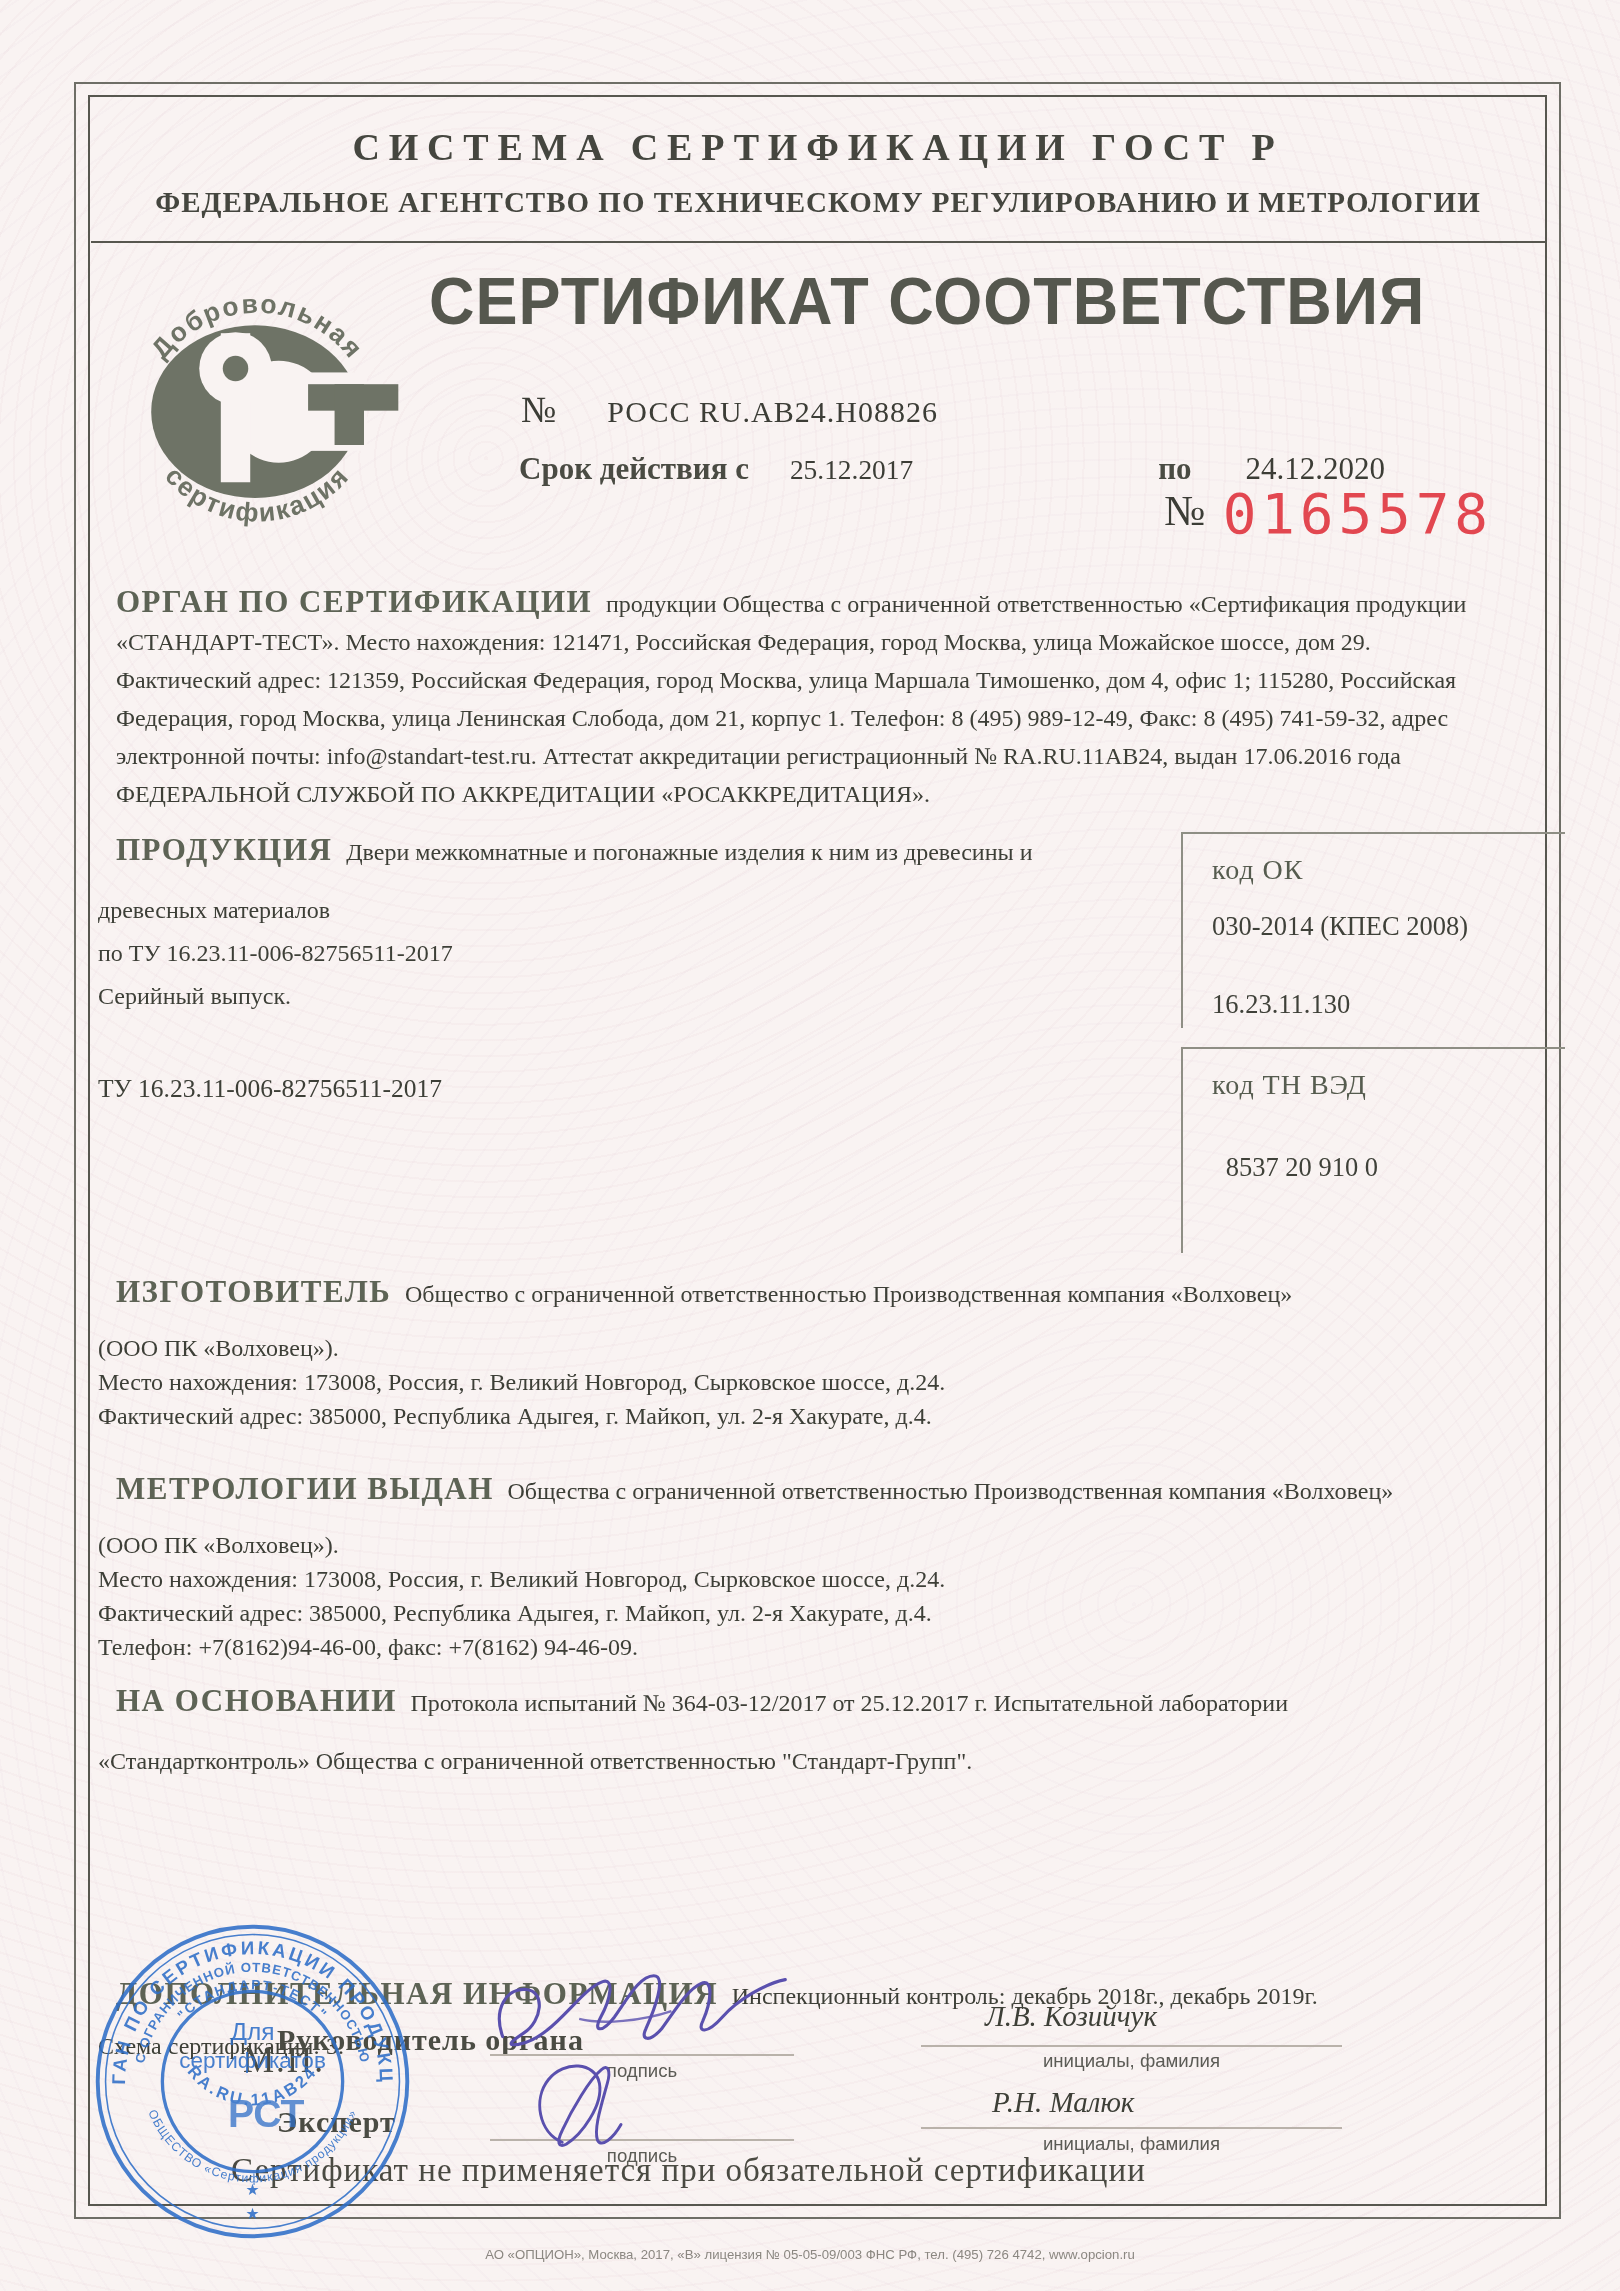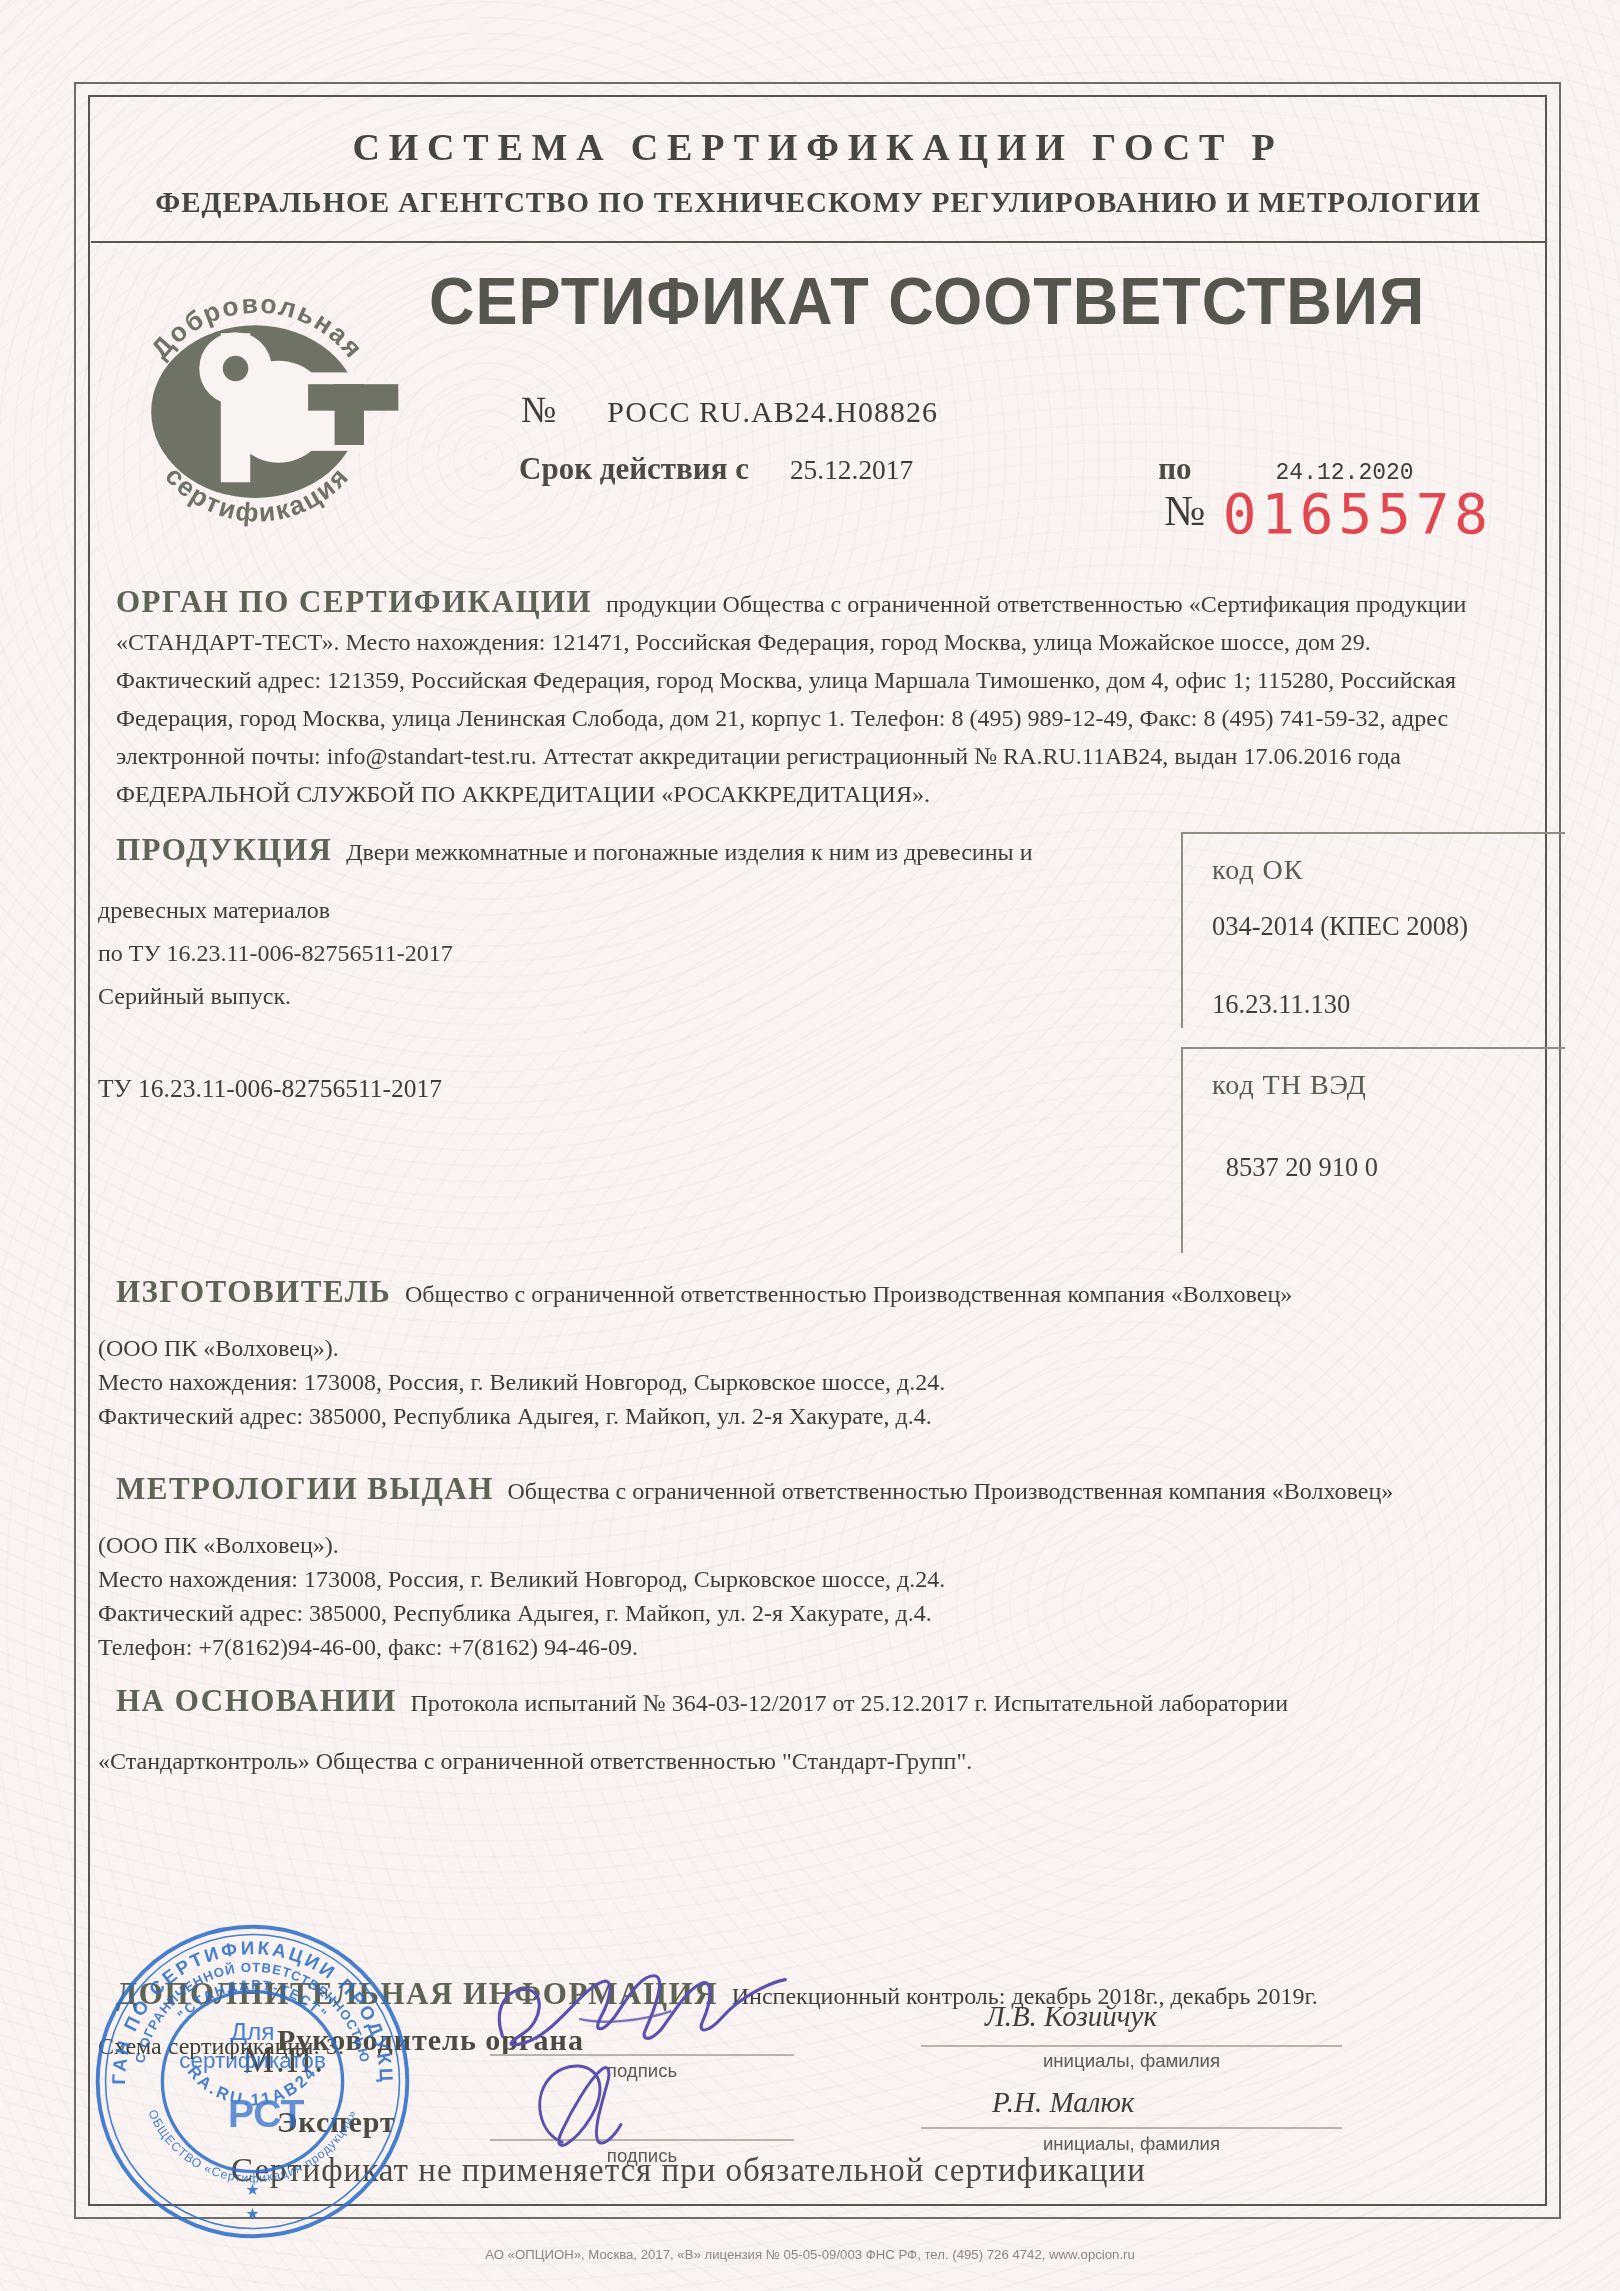--- a/index.html
+++ b/index.html
@@ -23,21 +23,21 @@
   .title{position:absolute;left:429px;top:263px;width:1108px;
          font-family:"Liberation Sans",sans-serif;font-weight:700;font-size:63px;
          color:#55574e;letter-spacing:1px;transform:scaleY(1.06);transform-origin:top left;white-space:nowrap;}
   .numrow{position:absolute;left:521px;top:388px;}
   .numrow .no{font-size:37px;color:#3c3d36;}
   .numrow .val{font-size:30px;color:#3c3d36;margin-left:51px;letter-spacing:1px;}
   .validity{position:absolute;left:519px;top:451px;white-space:nowrap;}
   .validity .lbl{font-size:31px;font-weight:700;color:#4a4b43;}
   .validity .date{font-size:27.4px;color:#3c3d36;margin-left:41px;}
   .validity .po{font-size:31px;font-weight:700;color:#4a4b43;margin-left:245px;}
-  .validity .date2{font-size:23px;color:#3c3d36;margin-left:84px;font-family:Liberation Mono, monospace;}
+  .validity .date2{font-size:31px;color:#3c3d36;margin-left:54px;}
   .blanknum{position:absolute;left:1164px;top:486px;white-space:nowrap;}
   .blanknum .no{font-size:43px;color:#3c3d36;vertical-align:top;}
   .blanknum .digits{font-family:"DejaVu Sans Mono",monospace;font-size:56px;line-height:56px;
         color:#e24750;letter-spacing:4.9px;margin-left:17.6px;vertical-align:top;}
 
   .flow{position:absolute;left:98px;top:565px;width:1429px;}
   .sh{font-weight:700;color:#5d6355;letter-spacing:1.5px;font-size:31px;margin-right:13.7px;}
   .body, .body p{font-size:24px;color:#3d3f37;}
   p.para{margin:18px;line-height:38px;}
   .lines{white-space:pre-line;}
@@ -154,21 +154,21 @@
     </div>
 
     <div class="sec">
       <p class="para"><span class="sh">ДОПОЛНИТЕЛЬНАЯ ИНФОРМАЦИЯ</span><span>Инспекционный контроль: декабрь 2018г., декабрь 2019г.</span></p>
       <div>Схема сертификации: 3.</div>
     </div>
   </div>
 
   <div class="codebox box-ok">
     <div class="cl">код ОК</div>
-    <div class="cv">034-2014 (КПЕС 2008)</div>
+    <div class="cv">030-2014 (КПЕС 2008)</div>
     <div class="cv2">16.23.11.130</div>
   </div>
 
   <div class="codebox box-tn">
     <div class="cl">код ТН ВЭД</div>
     <div class="cv">8537 20 910 0</div>
   </div>
 
   <div class="mp">М.П.</div>
   <div class="sig-label" style="left:277px;top:2023px;">Руководитель органа</div>

